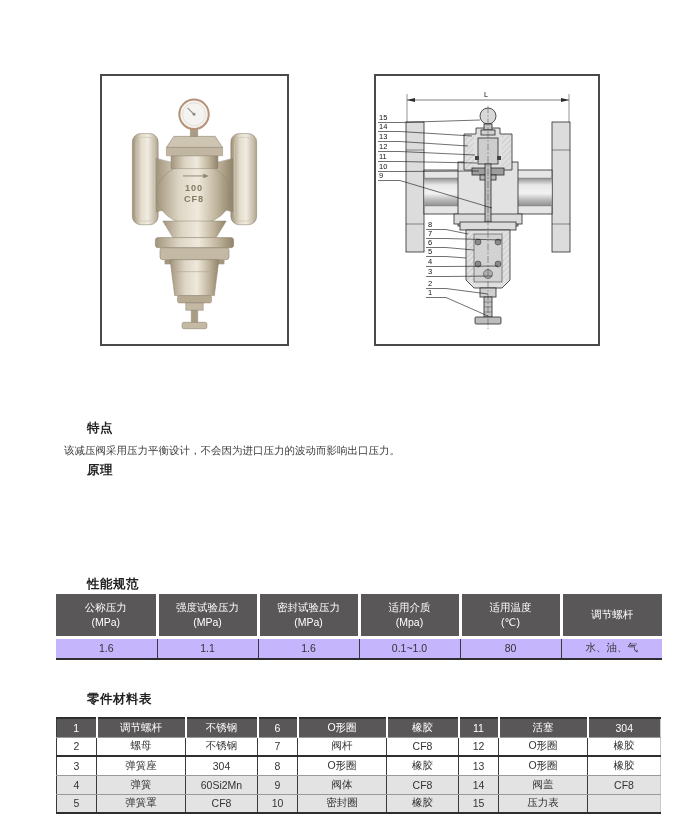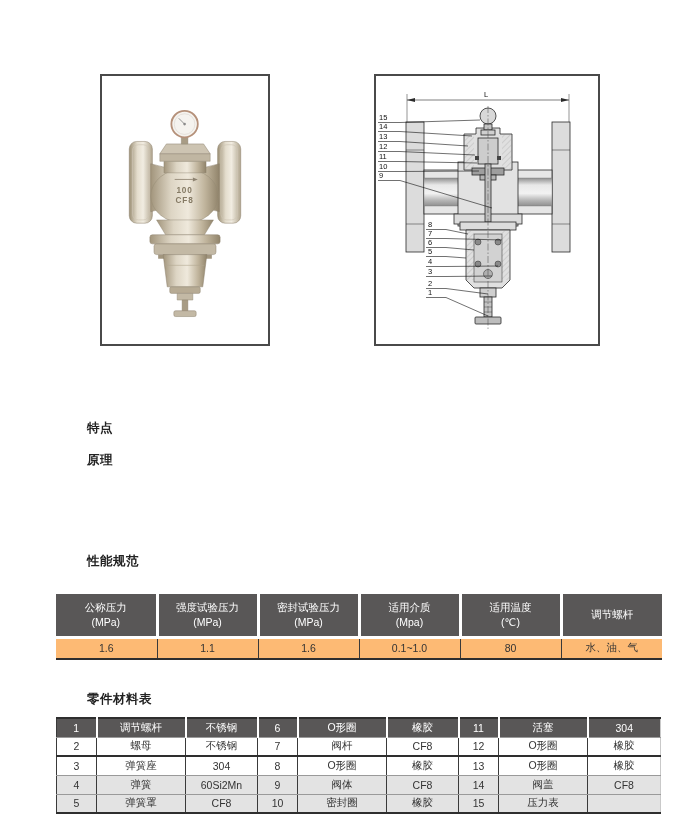--- a/index.html
+++ b/index.html
@@ -6,31 +6,31 @@
   html,body { background:#ffffff; }
   .page {
     position:relative; width:683px; height:836px; margin:0 auto;
     background:#ffffff; overflow:hidden;
     font-family:"Liberation Sans","DejaVu Sans",sans-serif;
     color:#3a3a3a;
   }
   .img-frame {
     position:absolute; border:2px solid #4a4a4a; background:#ffffff;
   }
-  .frame-photo   { left:100px; top:74px;  width:170px; height:272px; }
+  .frame-photo   { left:100px; top:74px;  width:189px; height:272px; }
   .frame-diagram { left:374px; top:74px;  width:226px; height:272px; }
   .img-frame svg { display:block; width:100%; height:100%; }
 
   .sec-heading {
     position:absolute; left:43px;
     font-size:12.5px; font-weight:bold; color:#222; letter-spacing:.5px;margin-left:44px;
   }
   .h-features    { top:420px; }
-  .h-principle   { top:452px; }
-  .h-performance { top:553px; }
+  .h-principle   { top:462px; }
+  .h-performance { top:576px; }
   .h-materials   { top:691px; }
 
   .body-text {
     position:absolute; left:43px; width:621px;
     font-size:10.5px; line-height:25.5px; color:#3c3c3c;
     text-indent:2em; text-align:justify;
   }
   .p-features  { top:438px; }
   .p-principle { top:480px; }
 
@@ -41,21 +41,21 @@
   .perf-table th {
     background:#595757; color:#ffffff; font-weight:normal;
     height:43px; font-size:10.5px; line-height:15px;
     border-left:3px solid #ffffff; border-bottom:3px solid #ffffff;
     text-align:center; vertical-align:middle;
   }
   .perf-table th:first-child { border-left:none; }
   .perf-table td {
     height:22px; font-size:10.5px; text-align:center; color:#333;
     border-left:1px solid #3a3a3a; border-bottom:2px solid #2e2e2e;
-    background:#fdba74;
+    background:#c4b5fd;
   }
   .perf-table td:first-child { border-left:none; }
 
   
   .mat-table { left:56px; top:717px; width:604px;
     border-top:2px solid #2e2e2e; border-left:1px solid #3a3a3a; border-right:1px solid #c9c9c9; }
   .mat-table td {
     height:19px; font-size:10.5px; text-align:center; color:#333;
     border-left:1px solid #3a3a3a; background:#ffffff;
   }
@@ -272,20 +272,21 @@
           <polyline class="diag-line" points="50,190.5 70,190.5 122,190"></polyline>
           <polyline class="diag-line" points="50,200.5 70,200.5 116,200"></polyline>
           <polyline class="diag-line" points="50,212.5 70,212.5 112,218"></polyline>
           <polyline class="diag-line" points="50,221.5 70,221.5 112,240"></polyline>
         </g>
       </g>
     </svg>
   </div>
 
   <div class="sec-heading h-features">特点</div>
+  <div class="body-text p-features">该减压阀采用压力平衡设计，不会因为进口压力的波动而影响出口压力。</div>
 
   <div class="sec-heading h-principle">原理</div>
 
   <div class="sec-heading h-performance">性能规范</div>
   <table class="perf-table">
     <colgroup>
         <col style="width:101px">
         <col style="width:101px">
         <col style="width:101px">
         <col style="width:101px">

